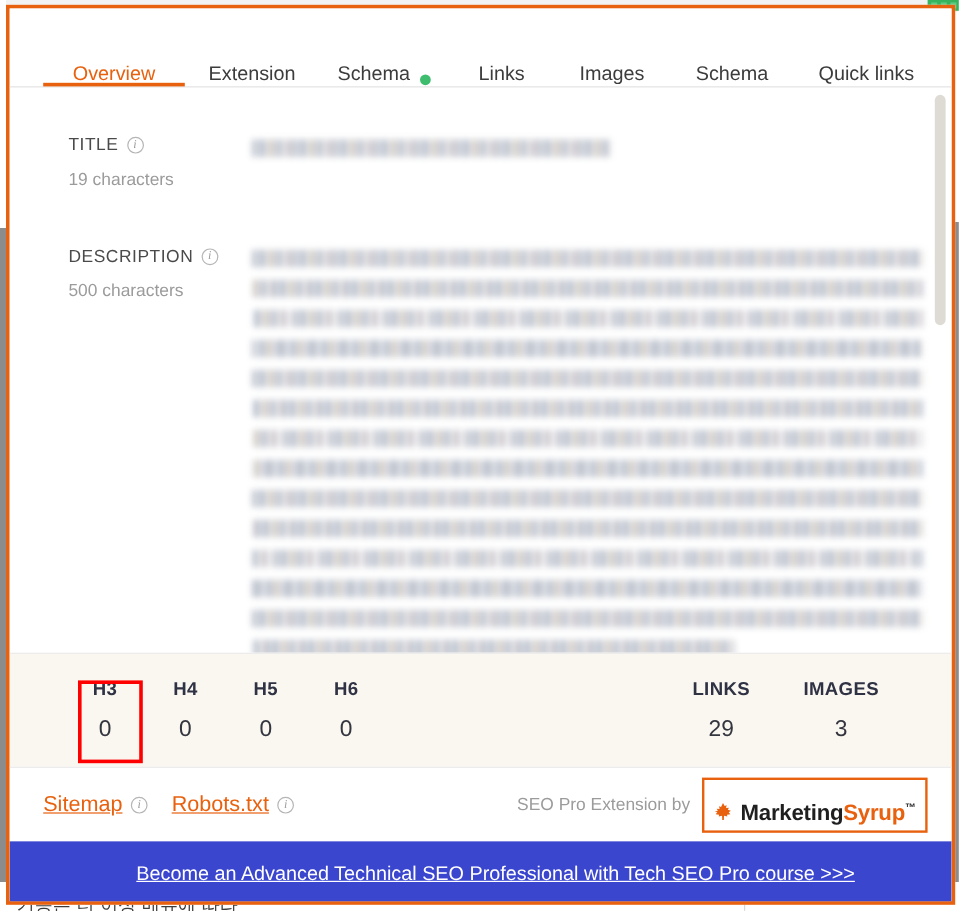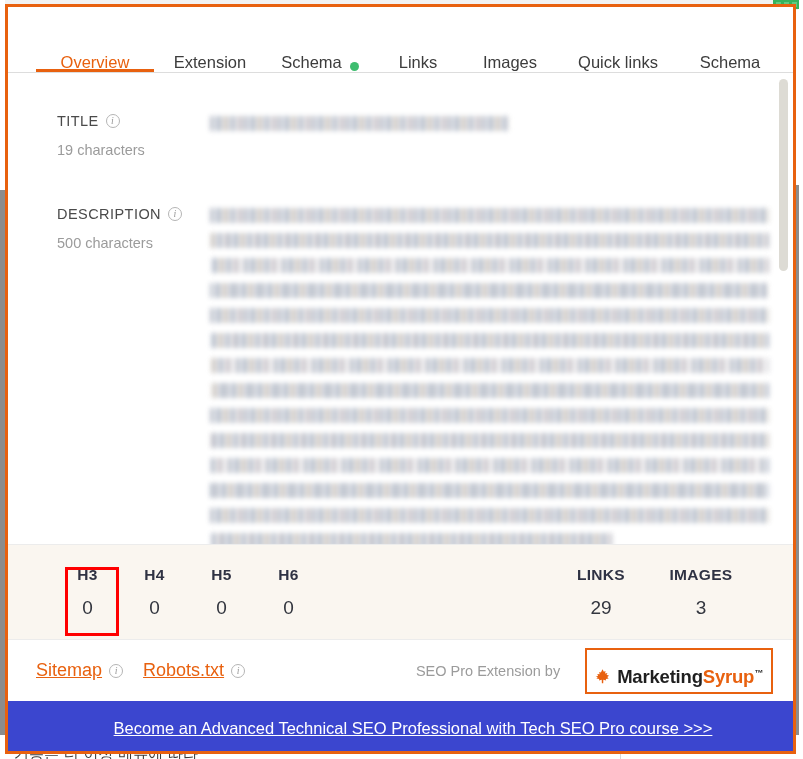--- a/index.html
+++ b/index.html
@@ -274,21 +274,21 @@
   .footer-link {
     color: #e8610f;
     font-size: 18px;
     text-decoration: underline;
     cursor: pointer;
   }
   .footer-brand {
     margin-left: auto;
     display: flex;
     align-items: center;
-    gap: 25px;
+    gap: 10px;
   }
   .brand-by {
     font-size: 14.5px;
     color: #9b9b9b;
     white-space: nowrap;
   }
   .brand-box {
     border: 2px solid #e8610f;
     padding: 16px 8px 4px 7px;
     display: flex;
@@ -365,26 +365,26 @@
       </div>
 
       <div class="tab" style="width:88px">
         <span class="tab-label">Links</span>
       </div>
 
       <div class="tab" style="width:96px">
         <span class="tab-label">Images</span>
       </div>
 
+      <div class="tab" style="width:104px">
+        <span class="tab-label">Schema</span>
+      </div>
+
       <div class="tab" style="width:120px">
         <span class="tab-label">Quick links</span>
-      </div>
-
-      <div class="tab" style="width:104px">
-        <span class="tab-label">Schema</span>
       </div>
 
     </div>
   </div>
 
   <div id="content-scroll">
     <div id="content-inner">
 
       <div class="meta-row">
         <div class="meta-left">

